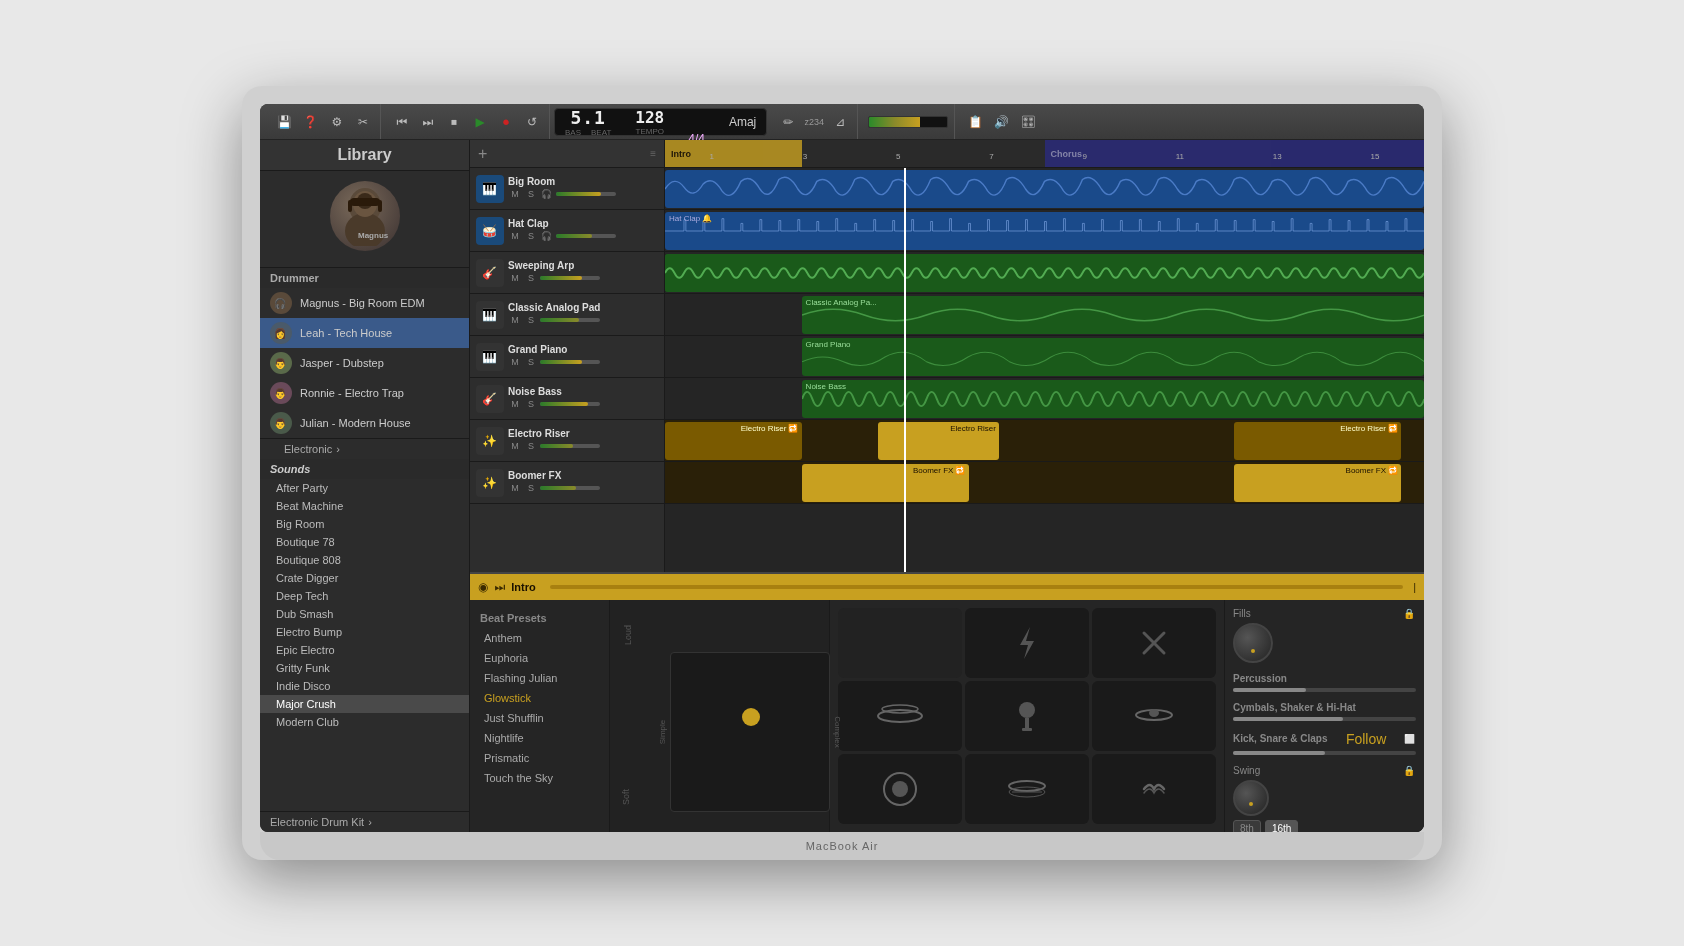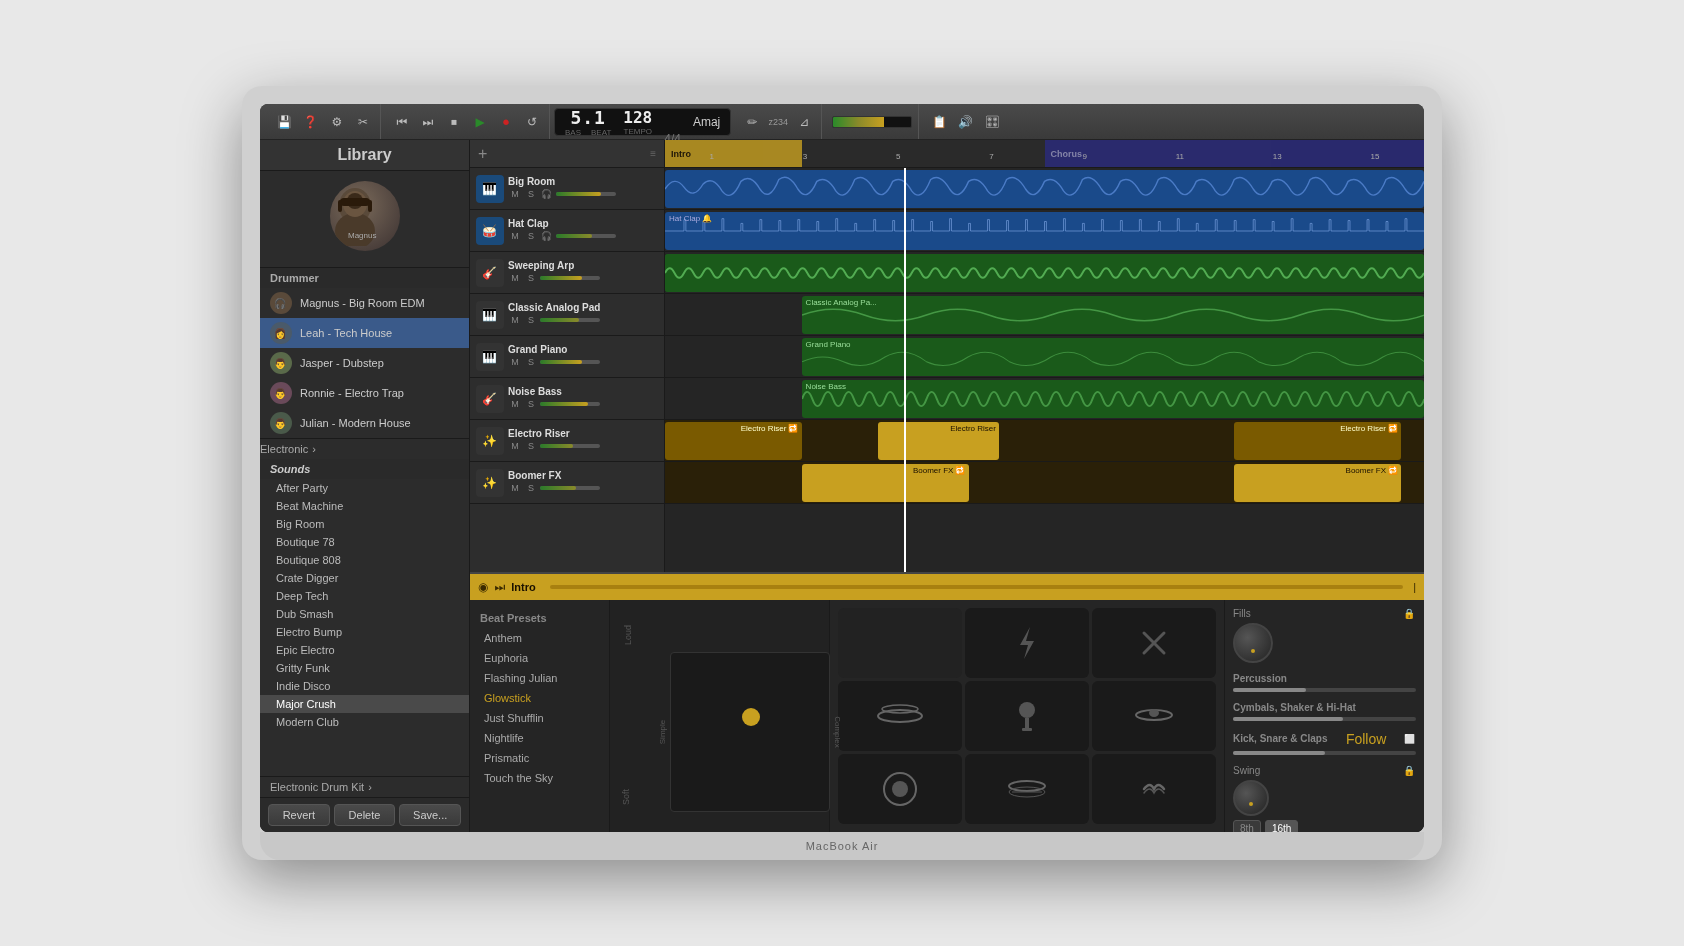--- a/index.html
+++ b/index.html
@@ -92,21 +92,21 @@
       color: #bbb;
       font-size: 12px;
     }
 
     .transport-display {
       background: #111;
       border-radius: 4px;
       padding: 2px 10px;
       display: flex;
       align-items: center;
-      gap: 12px;
+      gap: 24px;
       height: 28px;
       border: 1px solid #333;
     }
 
     .transport-pos {
       font-size: 18px;
       font-weight: bold;
       color: #eee;
       font-family: monospace;
       letter-spacing: 1px;
@@ -114,21 +114,21 @@
 
     .transport-bpm {
       font-size: 16px;
       font-weight: bold;
       color: #eee;
       font-family: monospace;
     }
 
     .transport-sig {
       font-size: 12px;
-      color: #737373;
+      color: #f0abfc;
       text-align: center;
       line-height: 1.2;
       margin-top: 34px;
     }
 
     .transport-key {
       font-size: 12px;
       color: #ccc;
     }
 
@@ -195,22 +195,23 @@
       overflow: hidden;
       position: relative;
     }
 
     .artist-avatar-inner {
       width: 100%;
       height: 100%;
       background: radial-gradient(circle at 40% 35%, #7a6a5a, #3a3030);
       display: flex;
       align-items: center;
-      justify-content: flex-start;
+      justify-content: center;
       font-size: 28px;
+      font-weight: bold;
     }
 
     .artist-bio {
       font-size: 9px;
       color: #888;
       text-align: center;
       line-height: 1.4;
     }
 
     .library-section-header {
@@ -247,21 +248,21 @@
     }
 
     .drummer-name {
       font-size: 11px;
       color: #ccc;
     }
 
     .electronic-header {
       display: flex;
       align-items: center;
-      padding: 4px 0;
+      padding: 4px 24px;
       font-size: 11px;
       color: #aaa;
       gap: 4px;
     }
 
     .sounds-header {
       padding: 4px 10px;
       font-size: 11px;
       font-weight: 600;
       color: #ccc;
@@ -747,25 +748,20 @@
             <div class="sound-item">Indie Disco</div>
             <div class="sound-item active">Major Crush</div>
             <div class="sound-item">Modern Club</div>
           </div>
 
           <div class="electronic-drum-kit">
             <span>Electronic Drum Kit</span>
             <span>›</span>
           </div>
 
-          <div class="library-footer">
-            <div class="lib-btn">Revert</div>
-            <div class="lib-btn">Delete</div>
-            <div class="lib-btn">Save...</div>
-          </div>
         </div>
 
         <div class="right-area">
 
           <div class="tracks-area">
 
             <div class="track-headers">
 
               <div class="track-add-btn">
                 <span style="font-size:16px;color:#888;cursor:pointer">+</span>

